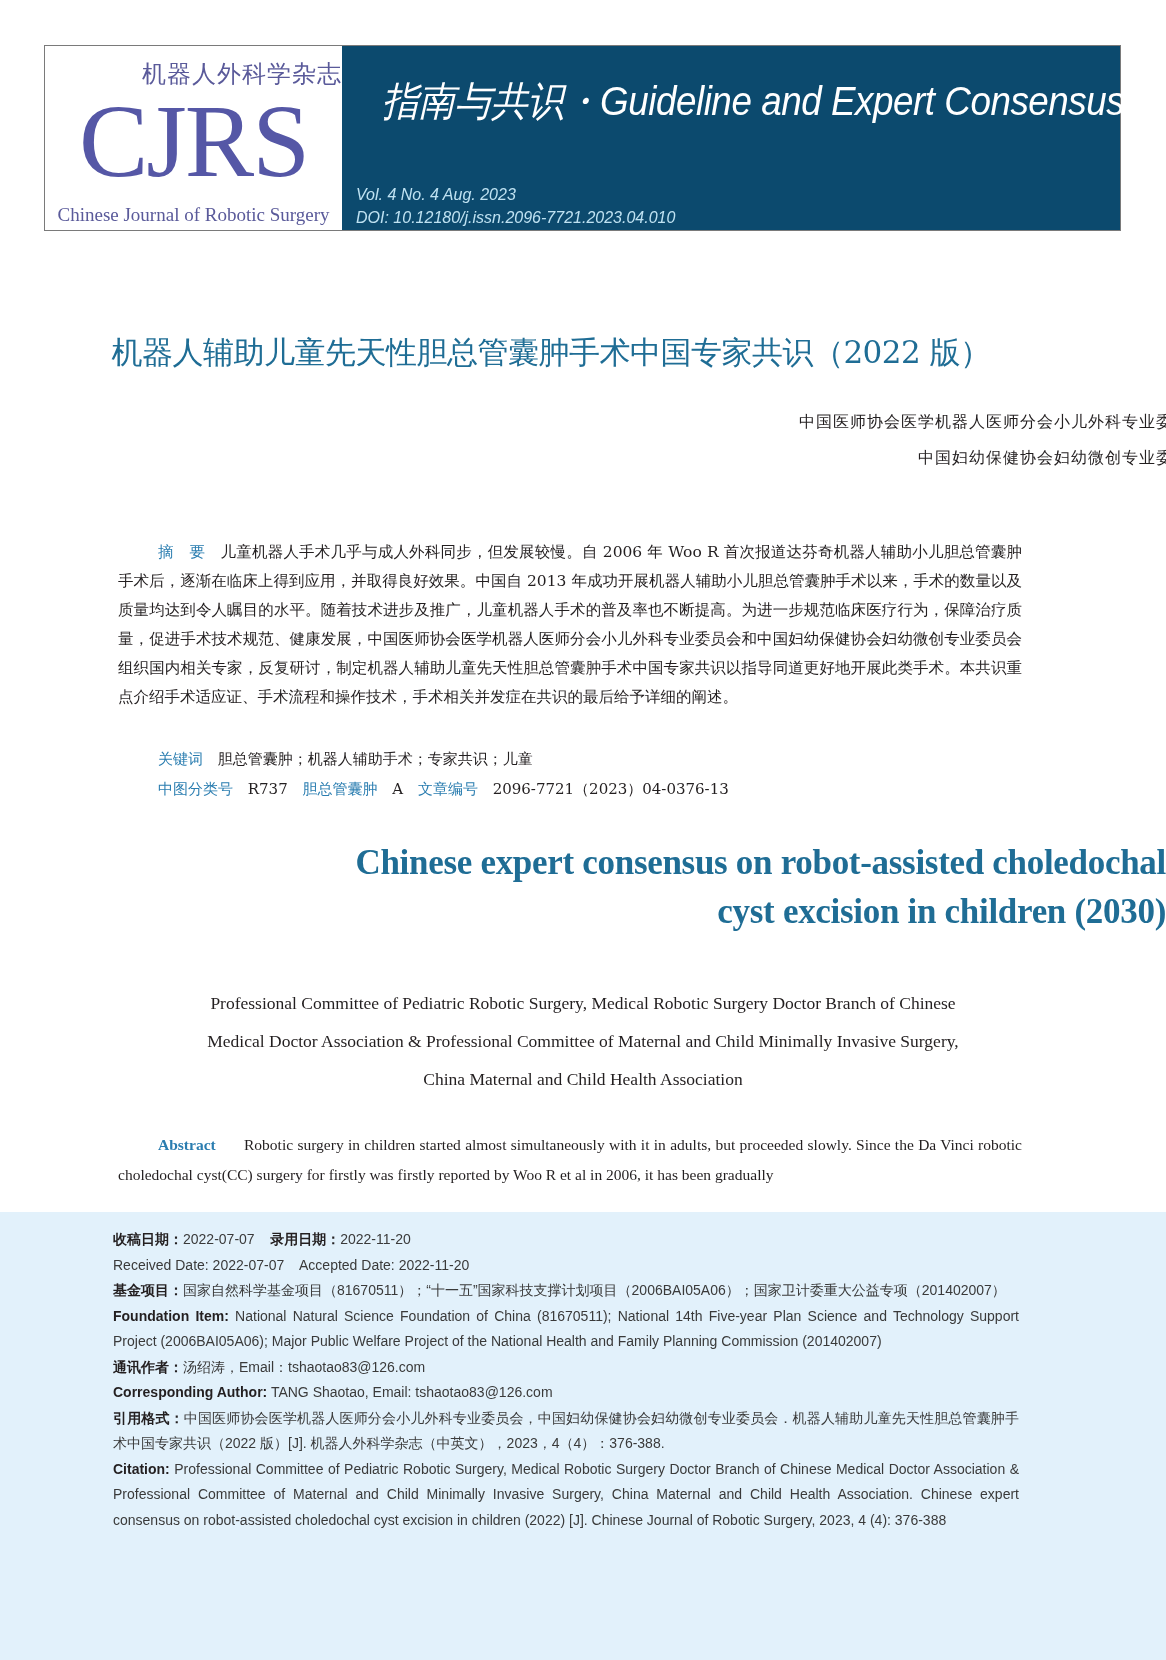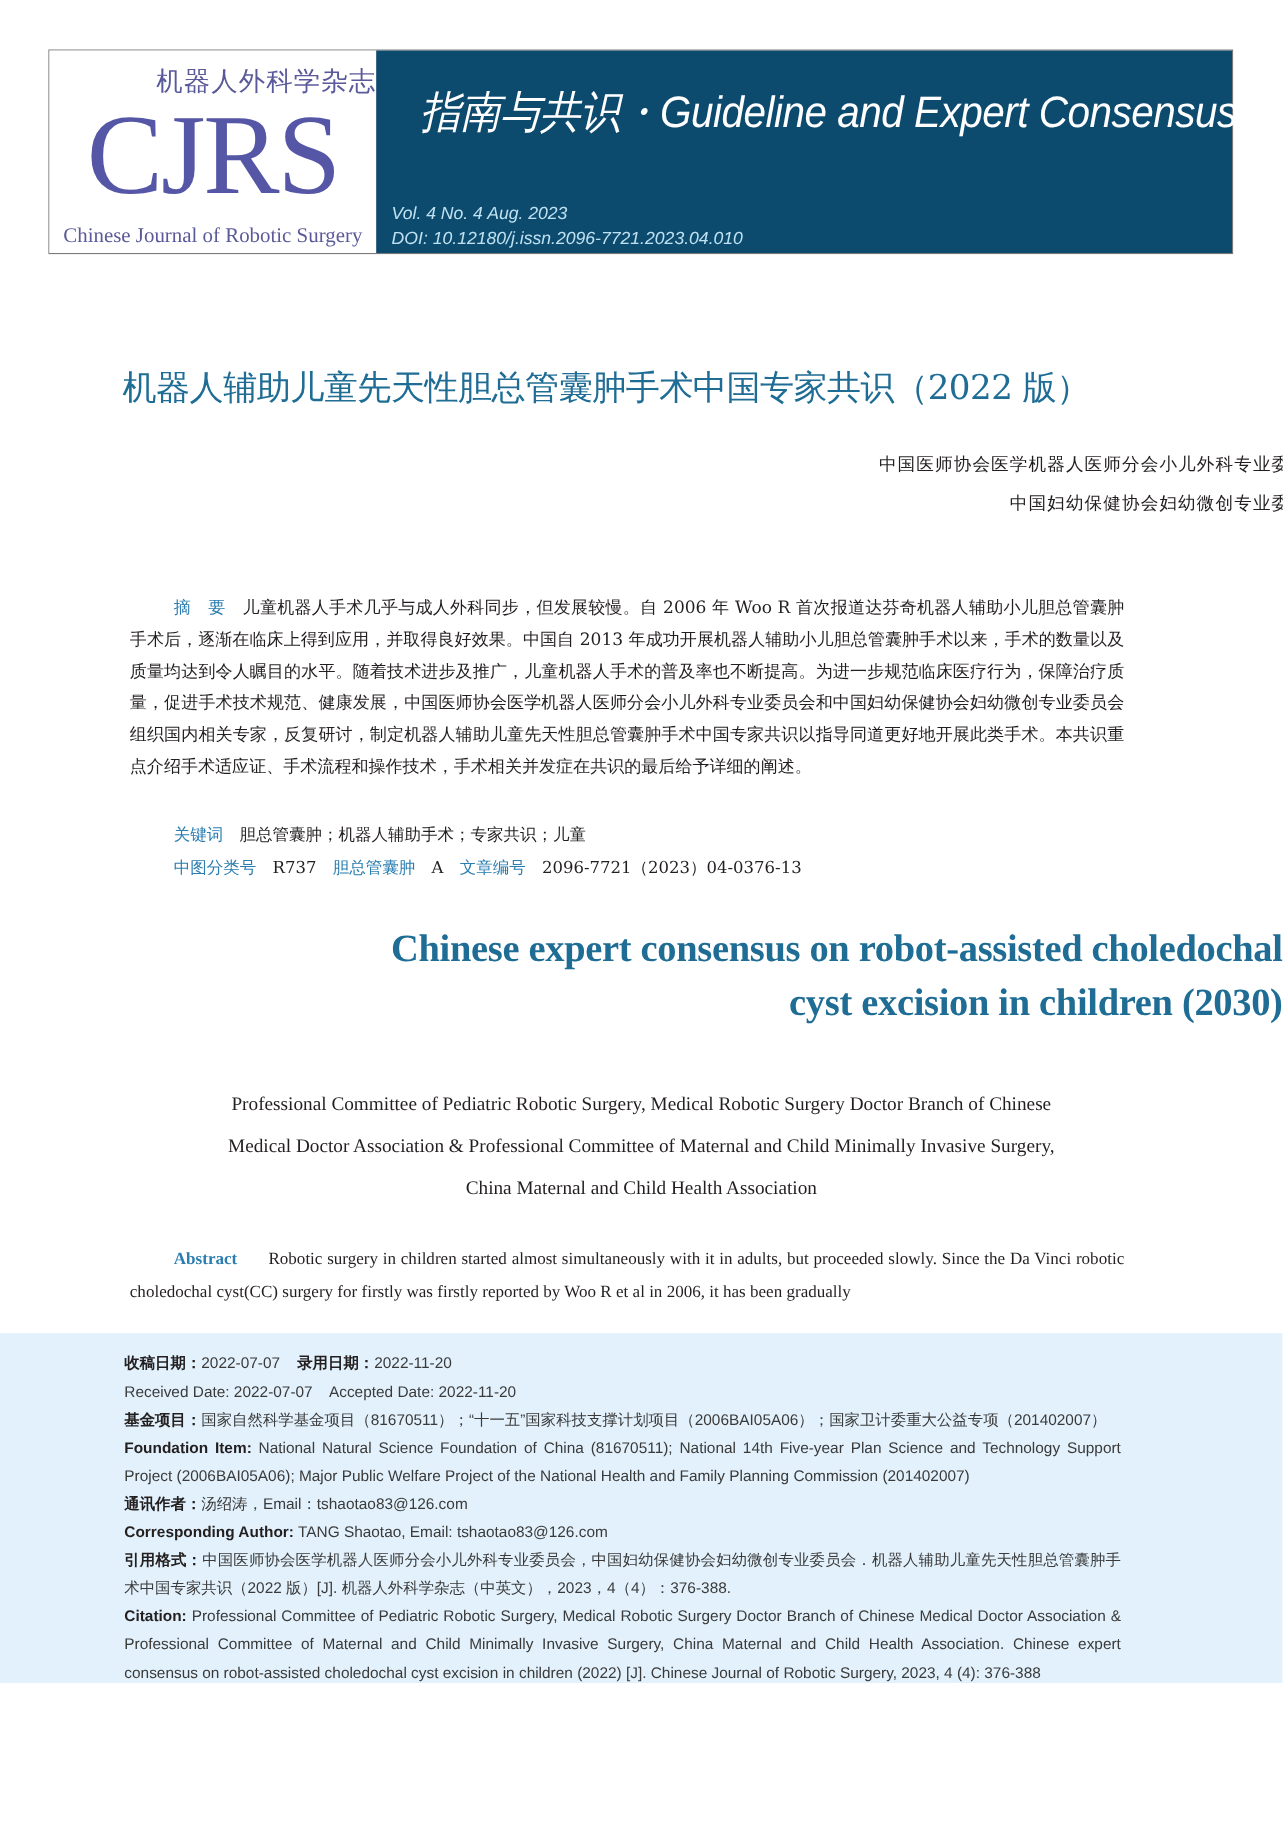--- a/index.html
+++ b/index.html
@@ -75,21 +75,21 @@
     position: absolute; top: 984px; left: 0; width: 1166px; text-align: center;
     font-family: "Liberation Serif", serif; font-size: 17.5px; line-height: 38px; color: #231f20;
   }
   .abs-en {
     position: absolute; left: 118px; top: 1130px; width: 904px;
     font-family: "Liberation Serif", serif; font-size: 15.5px; line-height: 30px; color: #231f20;
     text-align: justify; text-indent: 40px;
   }
   .abs-en .label-blue { font-weight: bold; margin-right: 24px; }
   .info-panel {
-    position: absolute; left: 0; top: 1212px; width: 1166px; height: 318px;
+    position: absolute; left: 0; top: 1212px; width: 1166px; height: 448px;
     background: #e2f1fb;
   }
   .info-inner {
     position: absolute; left: 113px; top: 15px; width: 906px;
     font-family: "Liberation Sans", sans-serif; font-size: 14px; line-height: 25.5px; color: #3a3a3a;
   }
   .info-inner .lbl { font-weight: bold; color: #231f20; }
   .info-inner p { margin: 0; text-align: justify; }
 </style>
 </head>

